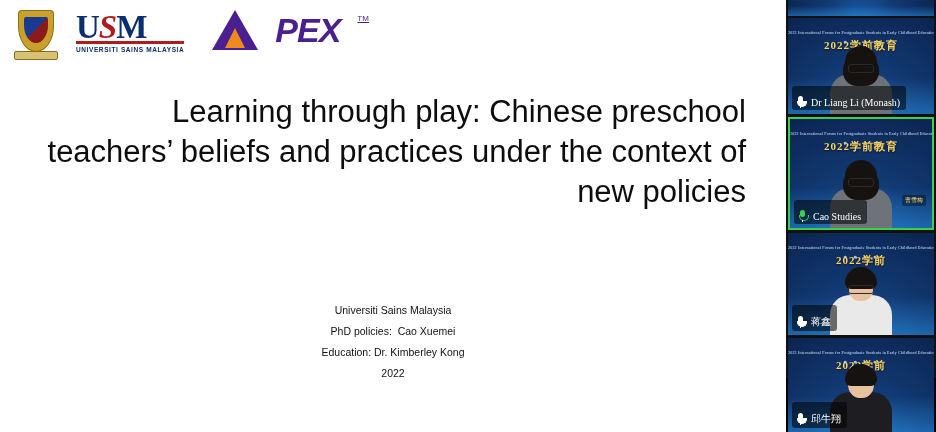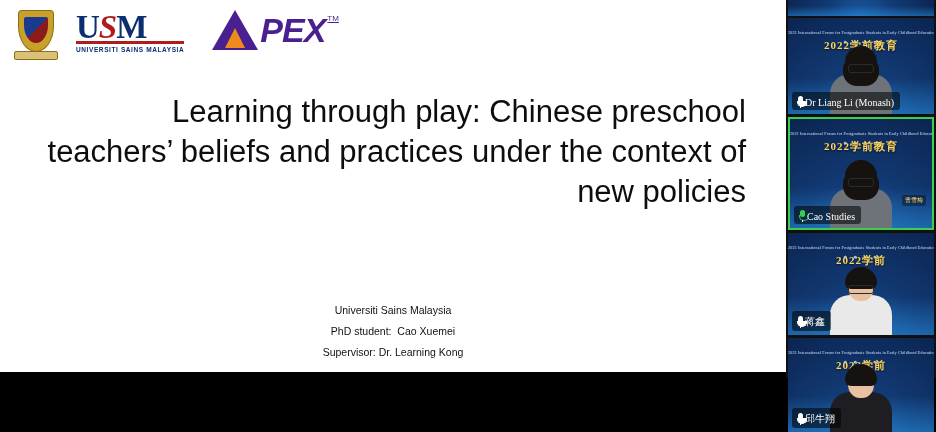--- a/index.html
+++ b/index.html
@@ -14,21 +14,21 @@
     height: 432px;
     overflow: hidden;
     background: #000;
   }
 
   
   #slide {
     position: absolute;
     left: 0; top: 0;
     width: 786px;
-    height: 372px;
+    height: 432px;
     background: #ffffff;
     overflow: hidden;
   }
 
   .logos {
     position: absolute;
     left: 14px;
     top: 8px;
     display: flex;
     align-items: flex-start;
@@ -100,21 +100,21 @@
     color: #0b2e6f;
     font-weight: bold;
     margin-top: 2px;
   }
 
   
   .apex {
     position: relative;
     display: flex;
     align-items: center;
-    gap: 2px;
+    gap: 17px;
     margin-left: 10px;
     margin-top: 2px;
   }
   .apex-a {
     width: 0; height: 0;
     border-left: 23px solid transparent;
     border-right: 23px solid transparent;
     border-bottom: 40px solid #4a1f8f;
     position: relative;
   }
@@ -289,24 +289,24 @@
     z-index: 1;
   }
   .person.shirt-white .body { background: #e9e9ea; }
   .person.shirt-grey .body { background: #6e7379; }
 
   .tile-label {
     position: absolute;
     left: 4px; bottom: 4px;
     display: flex;
     align-items: center;
-    gap: 0;
+    gap: 6px;
     background: rgba(0,0,0,.55);
     border-radius: 3px;
-    padding: 4px 6px 2px 4px;
+    padding: 10px 6px 2px 4px;
     max-width: 138px;
   }
   .mic {
     width: 9px; height: 12px;
     position: relative;
     flex: 0 0 auto;
   }
   .mic .cap {
     position: absolute;
     left: 2px; top: 0;
@@ -375,22 +375,23 @@
         <div class="apex-text">PEX</div>
         <div class="apex-tm">TM</div>
       </div>
 
     </div>
 
     <div class="slide-title">Learning through play: Chinese preschool teachers’ beliefs and practices under the context of new policies</div>
 
     <div class="slide-meta">
       <div>Universiti Sains Malaysia</div>
-      <div>PhD student:  Cao Xuemei</div>
-      <div>Supervisor: Dr. Learning Kong</div>
+      <div>PhD policies:  Cao Xuemei</div>
+      <div>Education: Dr. Kimberley Kong</div>
+      <div>2022</div>
     </div>
 
   </div>
 
   <div id="filmstrip">
 
     <div class="tile partial-top">
       <div class="tile-bg"></div>
 
     </div>

